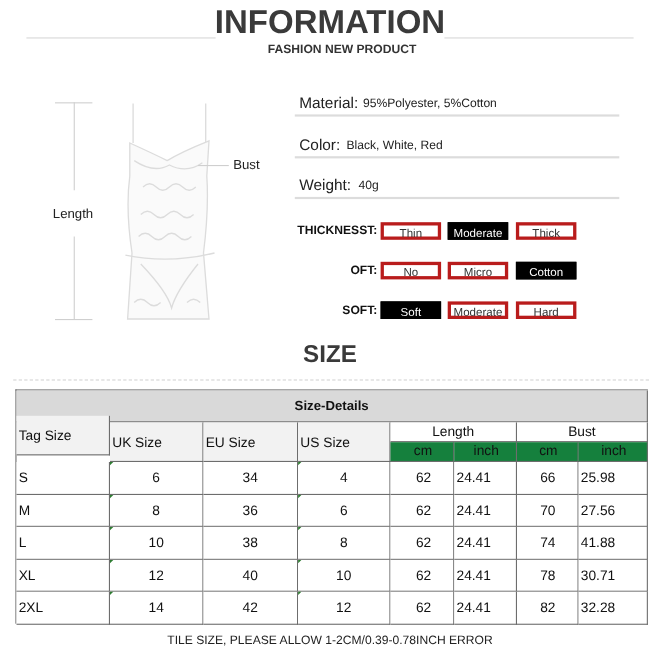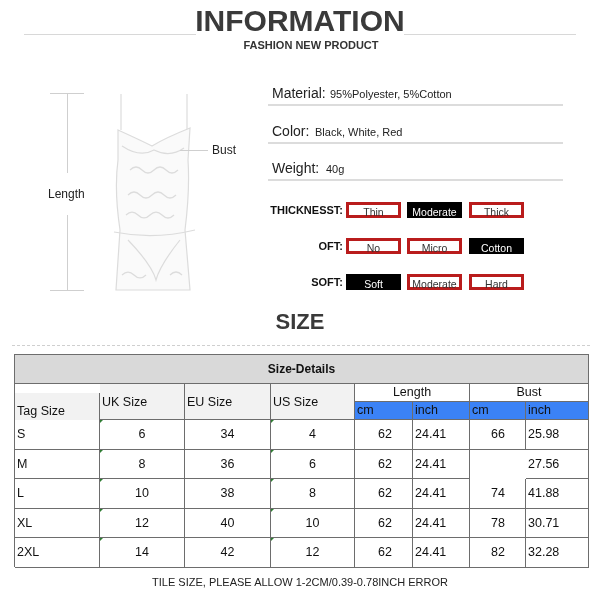--- a/index.html
+++ b/index.html
@@ -31,21 +31,21 @@
   .opt-box.sel { background: #000; color: #fff; border-color: #000; }
 
   .size-title { position: absolute; top: 309px; left: 0; width: 600px; text-align: center;
     font-size: 22px; font-weight: bold; color: #3a3a3a; }
   .size-dash { position: absolute; top: 345px; left: 12px; width: 578px; height: 0;
     border-top: 1px dashed #cfcfcf; }
   .cell { position: absolute; font-size: 12.5px; color: #111; border-right: 1px solid #6d6d6d; border-bottom: 1px solid #6d6d6d; white-space: nowrap; }
   .t-title { background: #d9d9d9; text-align: center; font-weight: bold; font-size: 12px; line-height: 29px; }
   .t-head { background: #f2f2f2; padding-left: 2px; display: flex; align-items: center; }
   .t-group { background: #fff; text-align: center; line-height: 17px; }
-  .t-sub { background: #3b82f6; padding-left: 2px; line-height: 17px; }
+  .t-sub { background: #15803d; padding-left: 2px; line-height: 17px; text-align: center; }
   .t-data { background: #fff; line-height: 29px; }
   .t-data.left { padding-left: 2px; }
   .t-data.center { text-align: center; }
   .t-data.right { text-align: right; padding-right: 20px; }
   .t-data.inch { padding-left: 2px; }
   .gflag { position: absolute; left: 0; top: 0; width: 0; height: 0;
     border-top: 3px solid #2e7d32; border-right: 3px solid transparent; }
 
   .footer-note { position: absolute; top: 576px; left: 0; width: 600px; text-align: center; font-size: 11px; color: #222; }
 </style>
@@ -112,21 +112,21 @@
 <div class="opt-box" style="left:407px;top:274px;">Moderate</div>
 <div class="opt-box" style="left:469px;top:274px;">Hard</div>
 
 <div class="size-title">SIZE</div>
 <div class="size-dash"></div>
 
 <div style="position:absolute;left:14px;top:354px;width:575px;height:213px;border-left:1px solid #6d6d6d;border-top:1px solid #6d6d6d;">
 
   <div class="cell t-title" style="left:0;top:0;width:574px;height:29px;">Size-Details</div>
 
-  <div class="cell t-head" style="left:0;top:38px;width:85px;height:36px;">Tag Size</div>
+  <div class="cell t-head" style="left:0;top:23px;width:85px;height:36px;">Tag Size</div>
   <div class="cell t-head" style="left:85px;top:29px;width:85px;height:36px;">UK Size</div>
   <div class="cell t-head" style="left:170px;top:29px;width:86px;height:36px;">EU Size</div>
   <div class="cell t-head" style="left:256px;top:29px;width:84px;height:36px;">US Size</div>
   <div class="cell t-group" style="left:340px;top:29px;width:115px;height:18px;">Length</div>
   <div class="cell t-group" style="left:455px;top:29px;width:119px;height:18px;">Bust</div>
   <div class="cell t-sub" style="left:340px;top:47px;width:58px;height:18px;">cm</div>
   <div class="cell t-sub" style="left:398px;top:47px;width:57px;height:18px;">inch</div>
   <div class="cell t-sub" style="left:455px;top:47px;width:56px;height:18px;">cm</div>
   <div class="cell t-sub" style="left:511px;top:47px;width:63px;height:18px;">inch</div>
 
@@ -138,20 +138,21 @@
   <div class="cell t-data inch" style="left:398px;top:65px;width:57px;height:29.5px;">24.41</div>
   <div class="cell t-data right" style="left:455px;top:65px;width:56px;height:29.5px;">66</div>
   <div class="cell t-data inch" style="left:511px;top:65px;width:63px;height:29.5px;">25.98</div>
 
   <div class="cell t-data left" style="left:0;top:94.5px;width:85px;height:29.5px;">M</div>
   <div class="cell t-data center" style="left:85px;top:94.5px;width:85px;height:29.5px;">8</div>
   <div class="cell t-data center" style="left:170px;top:94.5px;width:86px;height:29.5px;">36</div>
   <div class="cell t-data center" style="left:256px;top:94.5px;width:84px;height:29.5px;">6</div>
   <div class="cell t-data right" style="left:340px;top:94.5px;width:58px;height:29.5px;">62</div>
   <div class="cell t-data inch" style="left:398px;top:94.5px;width:57px;height:29.5px;">24.41</div>
+  <div class="cell t-data right" style="left:455px;top:94.5px;width:56px;height:29.5px;">70</div>
   <div class="cell t-data inch" style="left:511px;top:94.5px;width:63px;height:29.5px;">27.56</div>
 
   <div class="cell t-data left" style="left:0;top:124px;width:85px;height:29.5px;">L</div>
   <div class="cell t-data center" style="left:85px;top:124px;width:85px;height:29.5px;">10</div>
   <div class="cell t-data center" style="left:170px;top:124px;width:86px;height:29.5px;">38</div>
   <div class="cell t-data center" style="left:256px;top:124px;width:84px;height:29.5px;">8</div>
   <div class="cell t-data right" style="left:340px;top:124px;width:58px;height:29.5px;">62</div>
   <div class="cell t-data inch" style="left:398px;top:124px;width:57px;height:29.5px;">24.41</div>
   <div class="cell t-data right" style="left:455px;top:124px;width:56px;height:29.5px;">74</div>
   <div class="cell t-data inch" style="left:511px;top:124px;width:63px;height:29.5px;">41.88</div>

